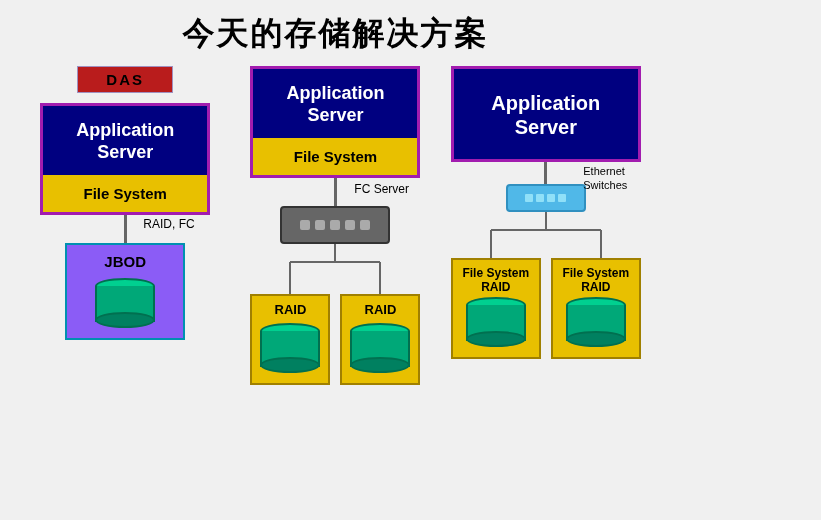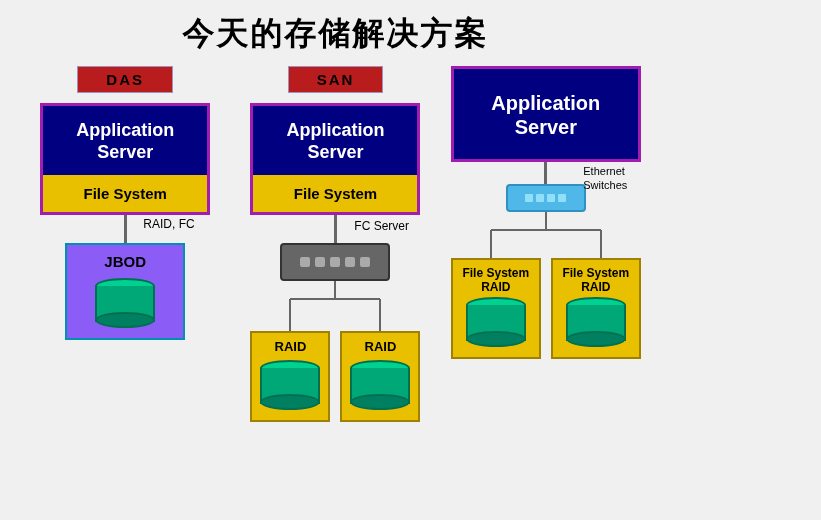--- a/index.html
+++ b/index.html
@@ -226,21 +226,20 @@
         <div class="cylinder">
           <div class="cyl-top"></div>
           <div class="cyl-body">
             <div class="cyl-bottom-ellipse"></div>
           </div>
         </div>
       </div>
     </div>
 
     <div class="column">
-      <div class="section-label">SAN</div>
       <div class="app-server-block">
         <div class="app-server-top">
           <span>Application</span><br>
           <span>Server</span>
         </div>
         <div class="app-server-bottom">File System</div>
       </div>
 
       <div style="position:relative; display:flex; flex-direction:column; align-items:center;">
         <div class="connector"></div>

